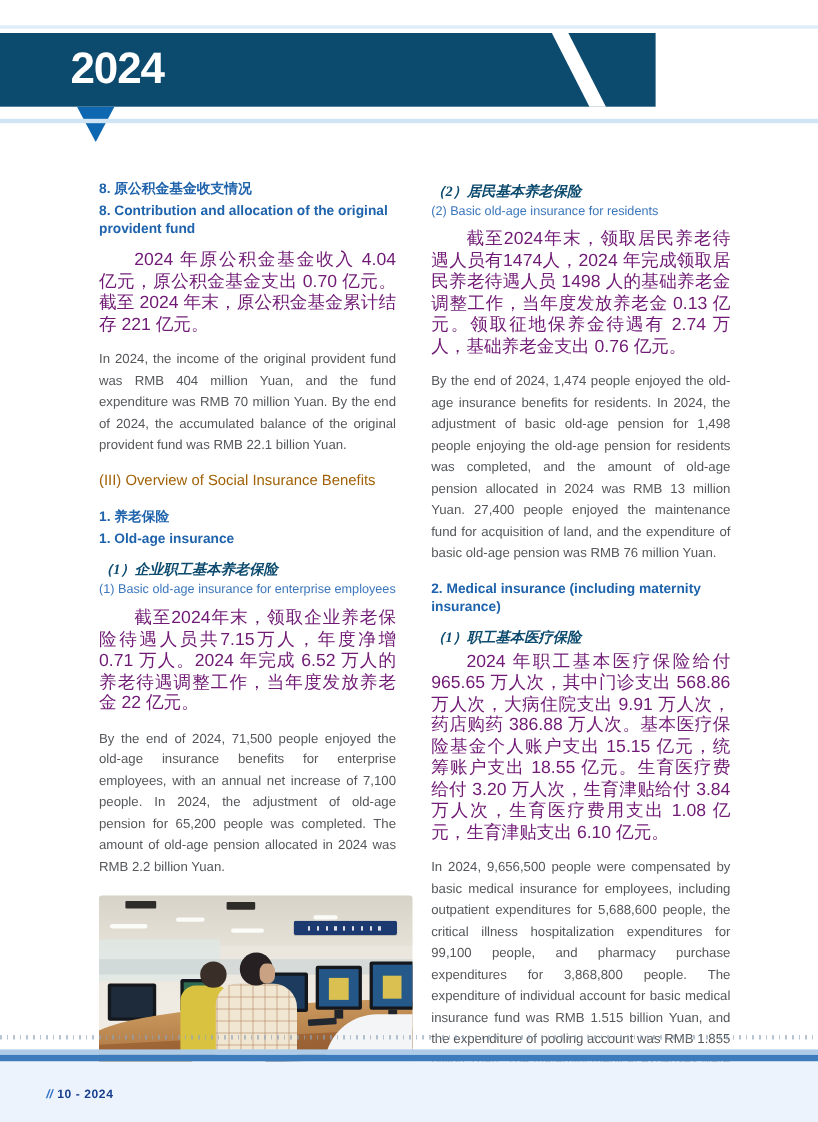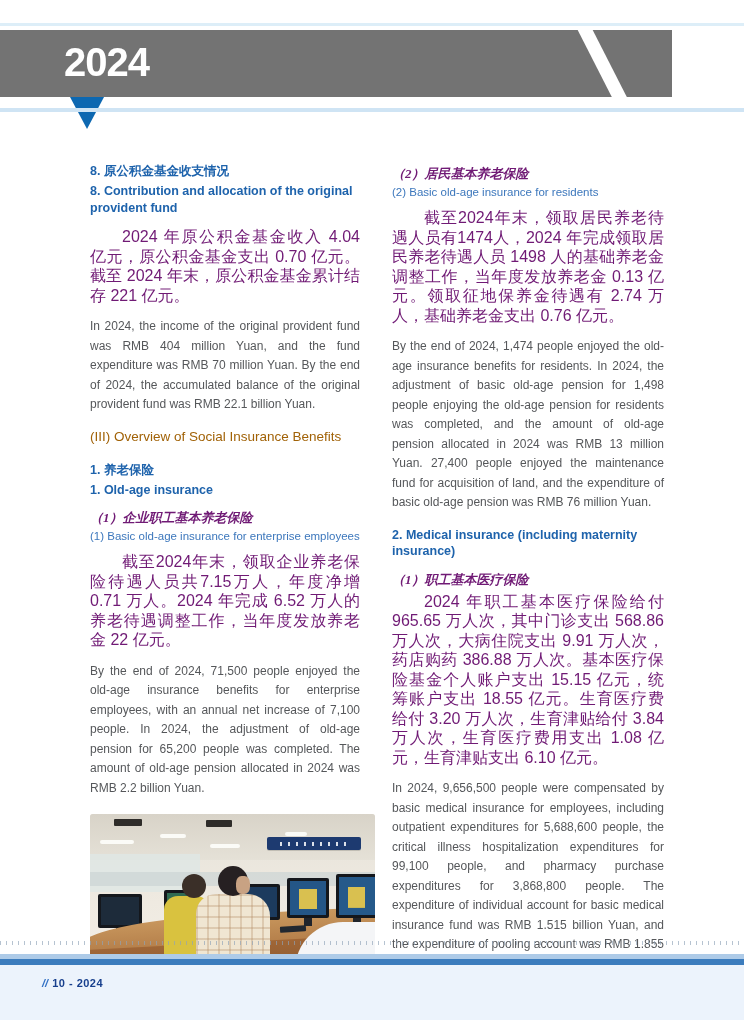--- a/index.html
+++ b/index.html
@@ -2,39 +2,39 @@
 <html><head>
 <meta charset="utf-8">
 <style>
   * { margin:0; padding:0; box-sizing:border-box; }
   html,body { background:#ffffff; }
   body { font-family:"Liberation Sans","DejaVu Sans",sans-serif; }
   .page { position:relative; width:744px; height:1020px; background:#ffffff; overflow:hidden; }
 
   
   .top-rule { position:absolute; left:0; top:23px; width:744px; height:3px; background:#ddeef8; }
-  .banner { position:absolute; left:0; top:30px; width:672px; height:67px; background:#737373; display:flex; align-items:baseline; overflow:hidden;gap:44px; }
+  .banner { position:absolute; left:0; top:30px; width:596px; height:67px; background:#0c4a6e; display:flex; align-items:baseline; overflow:hidden;gap:44px; }
   .banner .year { color:#ffffff; font-weight:bold; font-size:40px; line-height:64px; margin-left:64px; letter-spacing:-1px; }
   .banner .subtitle { color:#ffffff; font-style:italic; font-size:9.5px; margin-left:9px; letter-spacing:.2px; }
   .stripe { position:absolute; top:-6px; right:62px; width:15px; height:80px; background:#ffffff; transform:skewX(27deg); }
   .banner-tail { position:absolute; left:70px; top:97px; width:0; height:0;
     border-left:17px solid transparent; border-right:17px solid transparent; border-top:32px solid #0d68b1; }
   .banner-underline { position:absolute; left:0; top:108px; width:744px; height:4px; background:#cfe4f4; }
 
   
   .col { position:absolute; top:163px; }
   .col-left  { left:90px;  width:270px; }
   .col-right { left:392px; width:272px; }
 
   .h-zh  { color:#1e63ac; font-size:12.5px; font-weight:bold; margin:0 0 3px; }
   .h-en  { color:#1e63ac; font-size:12.5px; font-weight:bold; line-height:1.32; margin:0 0 11px; }
   .h-zh.spaced { margin-top:26px; }
   .big-zh { color:#1257a6; font-size:17px; font-weight:bold; letter-spacing:1px; margin:27px 0 5px; }
   .big-en { color:#a16207; font-size:13.5px; font-weight:normal; margin:0 0 18px; }
-  .kai    { color:#701a75; font-size:13px; font-weight:bold; font-style:italic;
+  .kai    { color:#0c4a6e; font-size:13px; font-weight:bold; font-style:italic;
             font-family:"Liberation Serif","DejaVu Serif",serif; margin:10px 0 3px; }
   .kai.first { margin-top:2px; }
   .sub-en { color:#3c77bc; font-size:11.5px; margin:0 0 10px; }
   .para-zh { color:#701a75; font-size:16px; line-height:19.5px; text-align:justify; text-indent:2em; margin:2px 0 12px; }
   .para-en { color:#55575a; font-size:12px; line-height:19.5px; text-align:justify; margin:0 0 14px; }
 
   
   .photo { position:relative; width:285px; height:196px; margin-top:16px; border-radius:3px; overflow:hidden;
            background:linear-gradient(180deg,#e6e2d9 0%,#efeae1 45%,#f4f1ea 100%); }
   .ph-ceiling { position:absolute; left:0; top:0; width:100%; height:46px;
@@ -88,21 +88,21 @@
   .ph-whitedesk-r { position:absolute; right:-16px; top:108px; width:96px; height:96px; background:#f4f5f7;
        border-radius:50% 0 0 0; }
   .ph-mouse { position:absolute; right:40px; top:166px; width:30px; height:12px; background:#2a3340; border-radius:40%; }
 
   
   .dotted-rule { position:absolute; left:0; top:941px; width:744px; height:4px; opacity:.65;
        background:repeating-linear-gradient(90deg,#8fa3b8 0 1.5px,transparent 1.5px 6px); }
   .footer-band { position:absolute; left:0; top:954px; width:744px; height:5px; background:#aecbe8; }
   .footer-rule { position:absolute; left:0; top:959px; width:744px; height:6px; background:#3c7cbd; }
   .footer-area { position:absolute; left:0; top:965px; width:744px; height:55px; background:#ecf3fc; }
-  .footer-text { position:absolute; left:42px; top:12px; font-size:11px; font-weight:bold; }
+  .footer-text { position:absolute; left:42px; top:24px; font-size:11px; font-weight:bold; }
   .footer-text .slashes { color:#2f6fc4; font-style:italic; margin-right:4px; }
   .footer-text .pageno  { color:#173f8d; letter-spacing:.5px; }
 </style>
 </head>
 <body>
 
 <div class="page">
 
   <div class="top-rule"></div>
 

